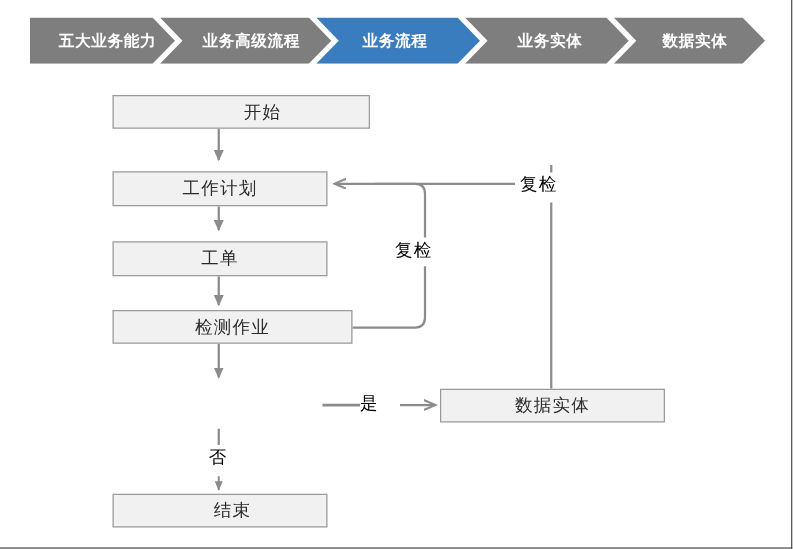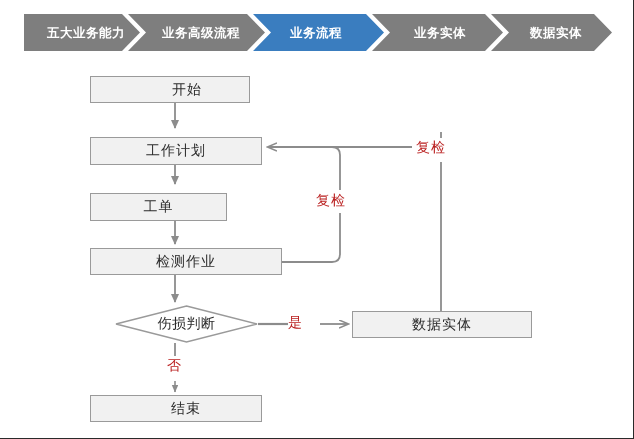--- a/index.html
+++ b/index.html
@@ -74,21 +74,21 @@
     left: 0;
     top: 0;
   }
   .node-diamond span {
     position: relative;
     z-index: 2;
   }
   .edge-label {
     position: absolute;
     font-size: 14px;
-    color: #b91c1c;
+    color: #000000;
     letter-spacing: 1px;
     white-space: nowrap;
   }
   #connectors {
     position: absolute;
     left: 0;
     top: 0;
     width: 634px;
     height: 439px;
     pointer-events: none;
@@ -155,42 +155,36 @@
 
       <line x1="258" y1="324" x2="288" y2="324" stroke="#8c8c8c" stroke-width="2.2"></line>
 
       <line x1="320" y1="324" x2="348" y2="324" stroke="#8c8c8c" stroke-width="1.8" marker-end="url(#arrowOpen)"></line>
 
       <line x1="175" y1="343" x2="175" y2="356" stroke="#8c8c8c" stroke-width="1.8"></line>
 
       <line x1="175" y1="381" x2="175" y2="392" stroke="#8c8c8c" stroke-width="1.6" marker-end="url(#arrowSmall)"></line>
     </svg>
 
-    <div class="node-box" style="left:90px; top:76px; width:160px; height:27px;padding-left:34px;">
+    <div class="node-box" style="left:90px; top:76px; width:206px; height:27px;padding-left:34px;">
       <span>开始</span>
     </div>
 
     <div class="node-box" style="left:90px; top:137px; width:172px; height:28px;font-family:Liberation Serif, serif;">
       <span>工作计划</span>
     </div>
 
-    <div class="node-box" style="left:90px; top:193px; width:137px; height:28px;">
+    <div class="node-box" style="left:90px; top:193px; width:172px; height:28px;">
       <span>工单</span>
     </div>
 
     <div class="node-box" style="left:90px; top:248px; width:192px; height:27px;">
       <span>检测作业</span>
     </div>
 
-    <div class="node-diamond" style="left:115px; top:305px; width:143px; height:38px;">
-      <svg width="143" height="38" viewBox="0 0 143 38" xmlns="http://www.w3.org/2000/svg">
-        <polygon points="71.5,1 142,19 71.5,37 1,19" fill="#ffffff" stroke="#9a9a9a" stroke-width="1.4"></polygon>
-      </svg>
-      <span>伤损判断</span>
-    </div>
 
     <div class="node-box" style="left:352px; top:311px; width:180px; height:27px;">
       <span>数据实体</span>
     </div>
 
     <div class="node-box" style="left:90px; top:395px; width:172px; height:27px;padding-left:20px;">
       <span>结束</span>
     </div>
 
     <div class="edge-label" style="left:316px; top:192px;">复检</div>

